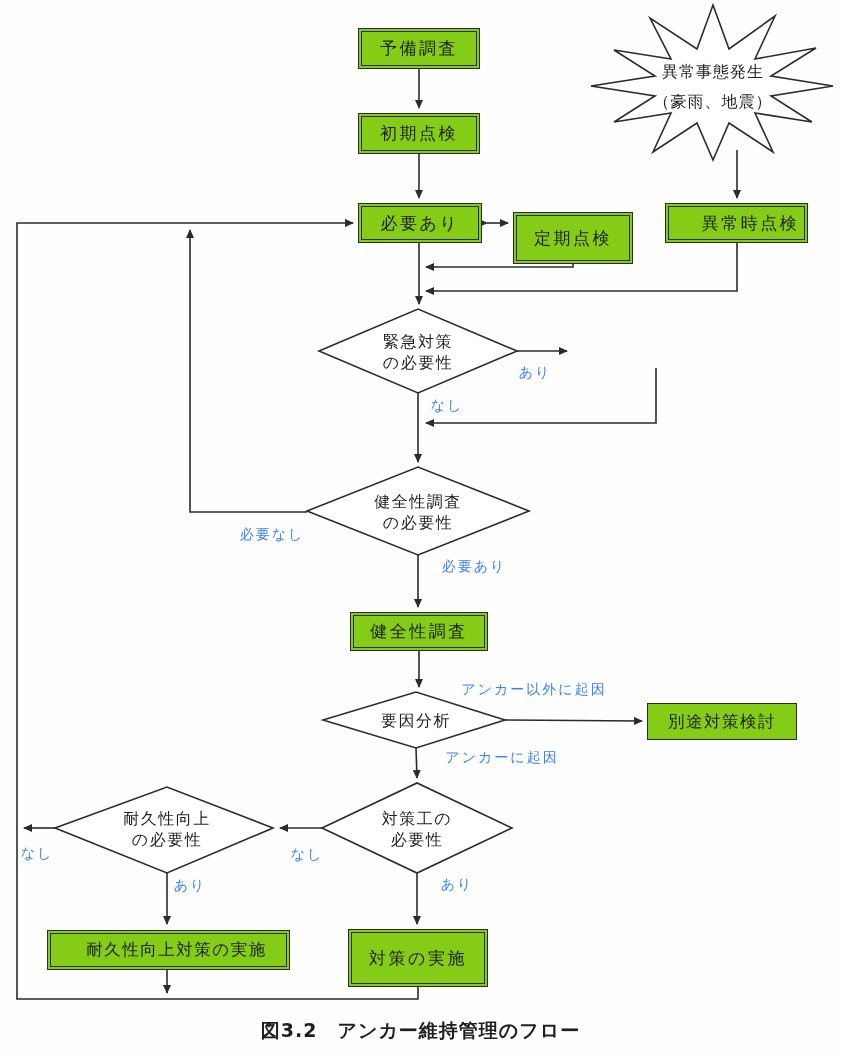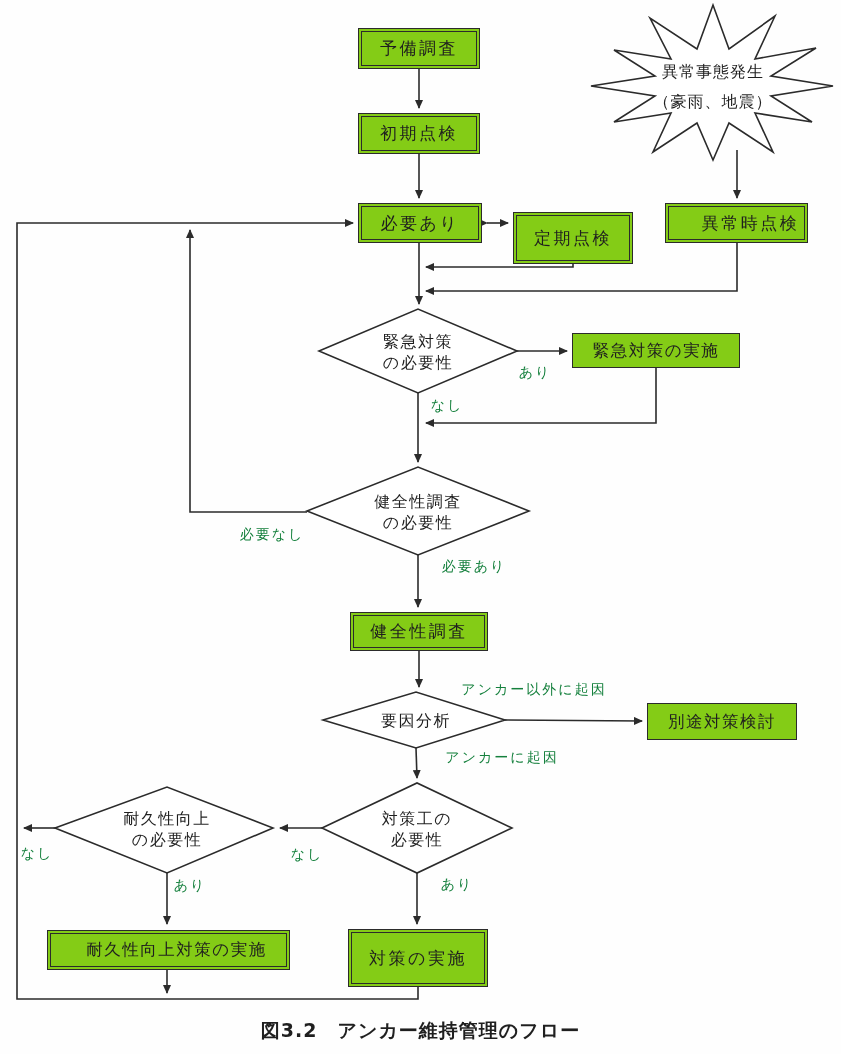--- a/index.html
+++ b/index.html
@@ -22,21 +22,21 @@
   .dtext {
     position:absolute; display:flex; align-items:center; justify-content:center;
     text-align:center; font-size:16px; letter-spacing:1.5px; line-height:21px; white-space:pre-line;
   }
   .burst-text {
     position:absolute; display:flex; align-items:center; justify-content:center;
     text-align:center; font-size:16px; letter-spacing:1px; line-height:30px; white-space:pre-line;
   }
   .blabel {
     position:absolute; transform:translate(-50%,-50%);
-    font-size:14px; letter-spacing:2px; white-space:nowrap; color:#15803d;
+    font-size:14px; letter-spacing:2px; white-space:nowrap; color:#3b82f6;
   }
   .caption {
     position:absolute; left:0; right:0; top:1018px; text-align:center;
     font-size:19px; font-weight:bold; letter-spacing:1px;
   }
 </style>
 </head>
 <body>
 
 <div class="canvas">
@@ -98,23 +98,20 @@
   <div class="node dbox" style="left:350px; top:612px; width:138px; height:39px;">
     <span class="node-label">健全性調査</span>
   </div>
   <div class="node dbox" style="left:47px; top:930px; width:243px; height:40px;padding-left:16px;">
     <span class="node-label long">耐久性向上対策の実施</span>
   </div>
   <div class="node dbox" style="left:348px; top:929px; width:140px; height:58px;">
     <span class="node-label">対策の実施</span>
   </div>
 
-  <div class="node sbox" style="left:572px; top:333px; width:168px; height:35px;">
-    <span class="node-label long">緊急対策の実施</span>
-  </div>
   <div class="node sbox" style="left:647px; top:703px; width:150px; height:37px;">
     <span class="node-label long">別途対策検討</span>
   </div>
 
   <div class="burst-text" style="left:638px; top:55px; width:150px; height:64px;">異常事態発生
 （豪雨、地震）</div>
 
   <div class="dtext" style="left:348px; top:330px; width:140px; height:44px;">緊急対策
 の必要性</div>
   <div class="dtext" style="left:348px; top:490px; width:140px; height:44px;">健全性調査

